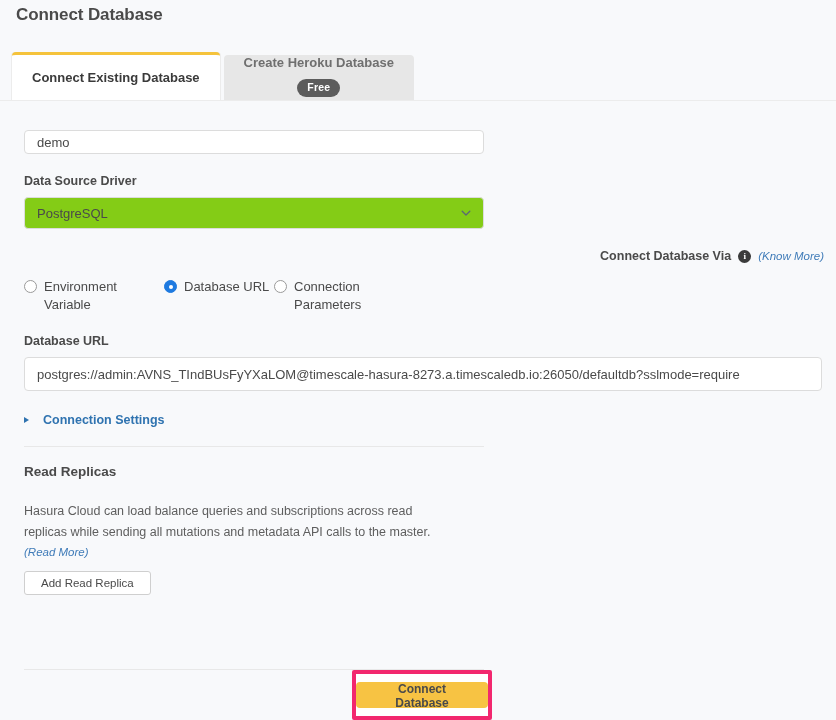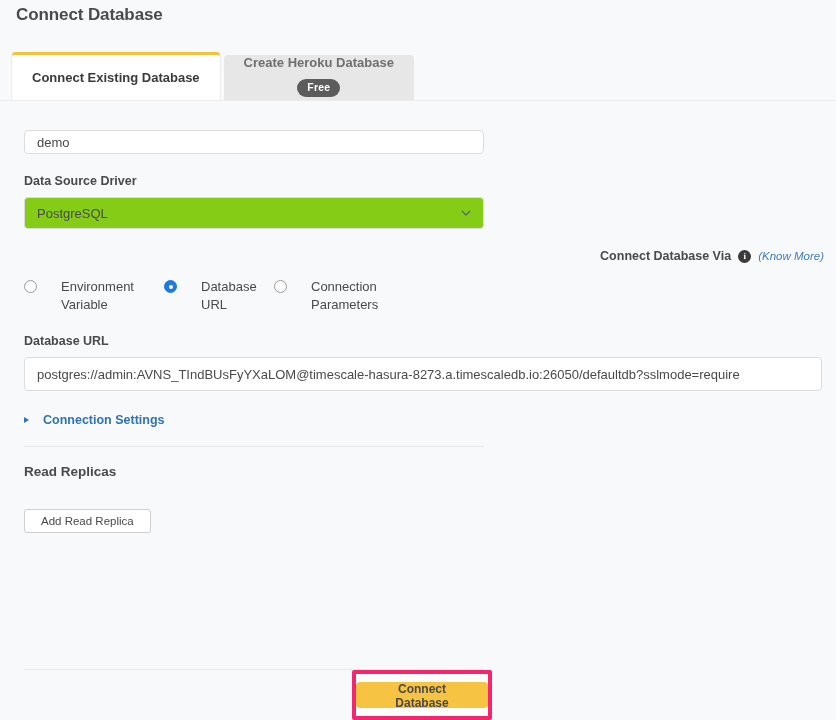--- a/index.html
+++ b/index.html
@@ -171,21 +171,21 @@
     cursor: pointer;
   }
 
   #radio-group {
     display: flex;
     width: 460px;
   }
   .radio-item {
     display: flex;
     align-items: flex-start;
-    gap: 24px;
+    gap: 7px;
     cursor: pointer;
     width: 140px;
   }
   .radio-item:nth-child(2) { width: 110px; }
   .radio-dot {
     flex: 0 0 auto;
     width: 13px;
     height: 13px;
     border-radius: 50%;
     border: 1px solid #9a9a9a;
@@ -367,20 +367,24 @@
 
   <div id="connection-settings">
     <span class="caret"></span>
     <span class="cs-label">Connection Settings</span>
   </div>
 
   <div class="divider"></div>
 
   <div id="read-replicas">
     <div id="read-replicas-title">Read Replicas</div>
+    <div id="read-replicas-desc">
+      <span>Hasura Cloud can load balance queries and subscriptions across read replicas while sending all mutations and metadata API calls to the master.</span>
+      <span class="link-italic">(Read More)</span>
+    </div>
     <button class="btn-outline">Add Read Replica</button>
   </div>
 
 </div>
 
 <div id="footer-divider"></div>
 <div id="connect-highlight">
   <button id="connect-db-button">Connect Database</button>
 </div>
 

